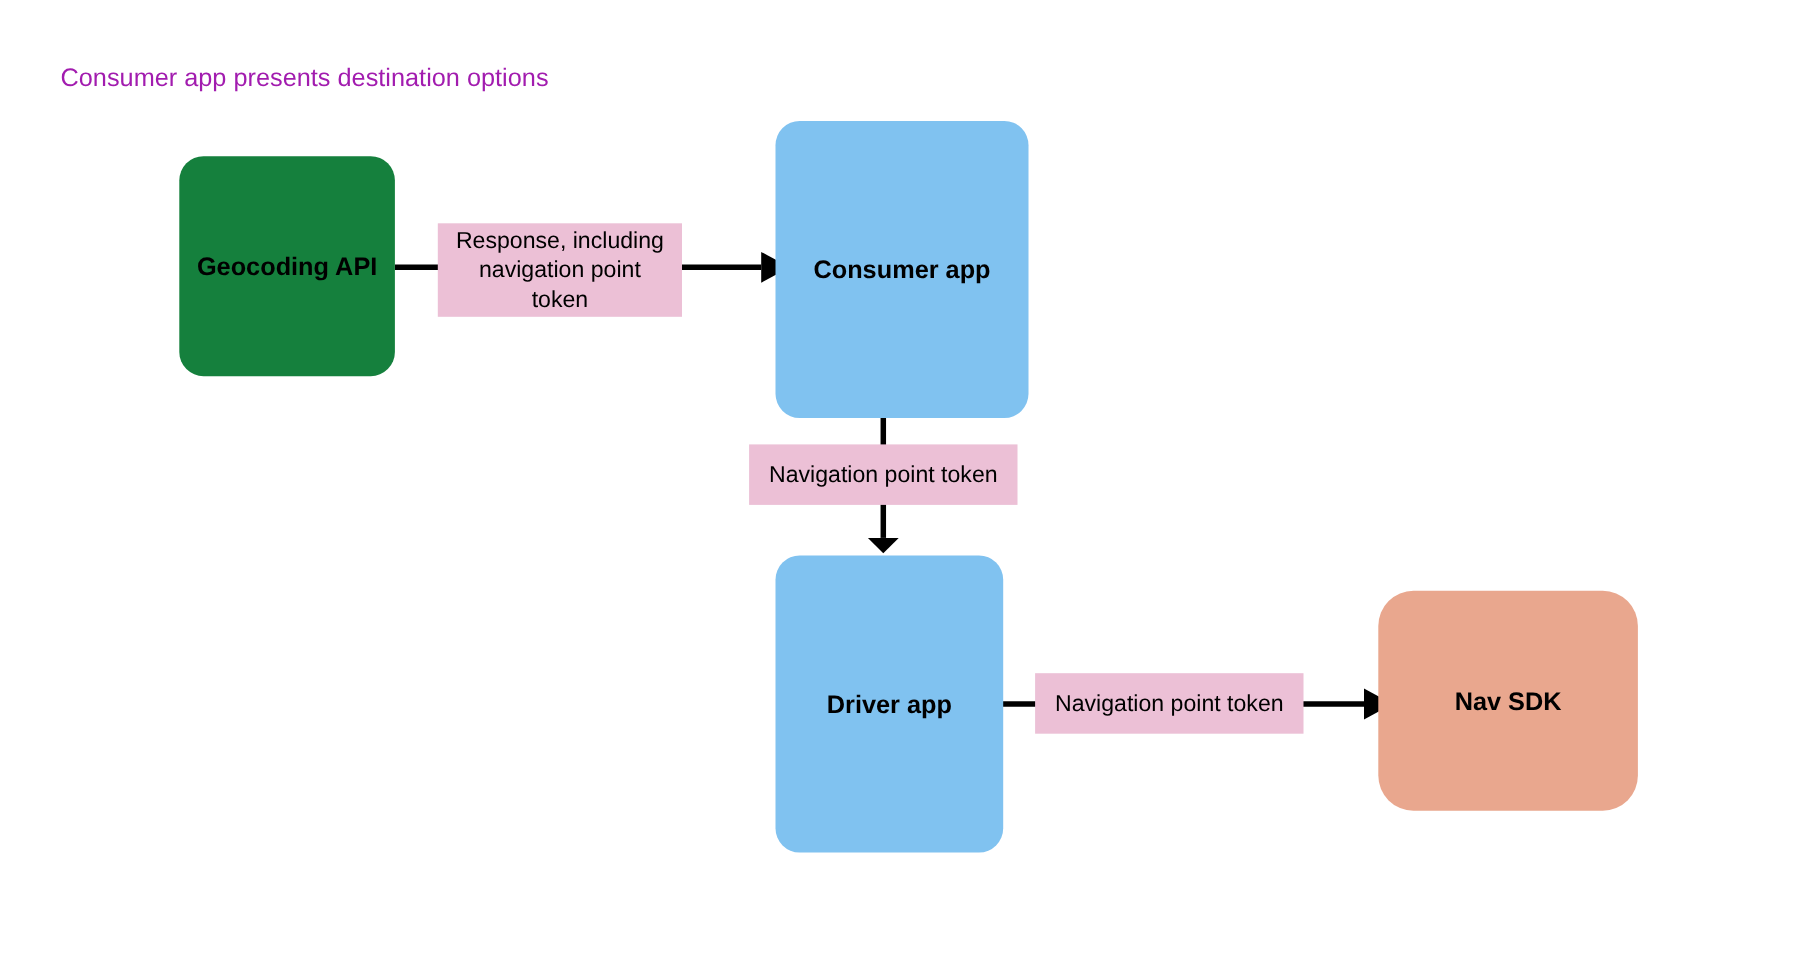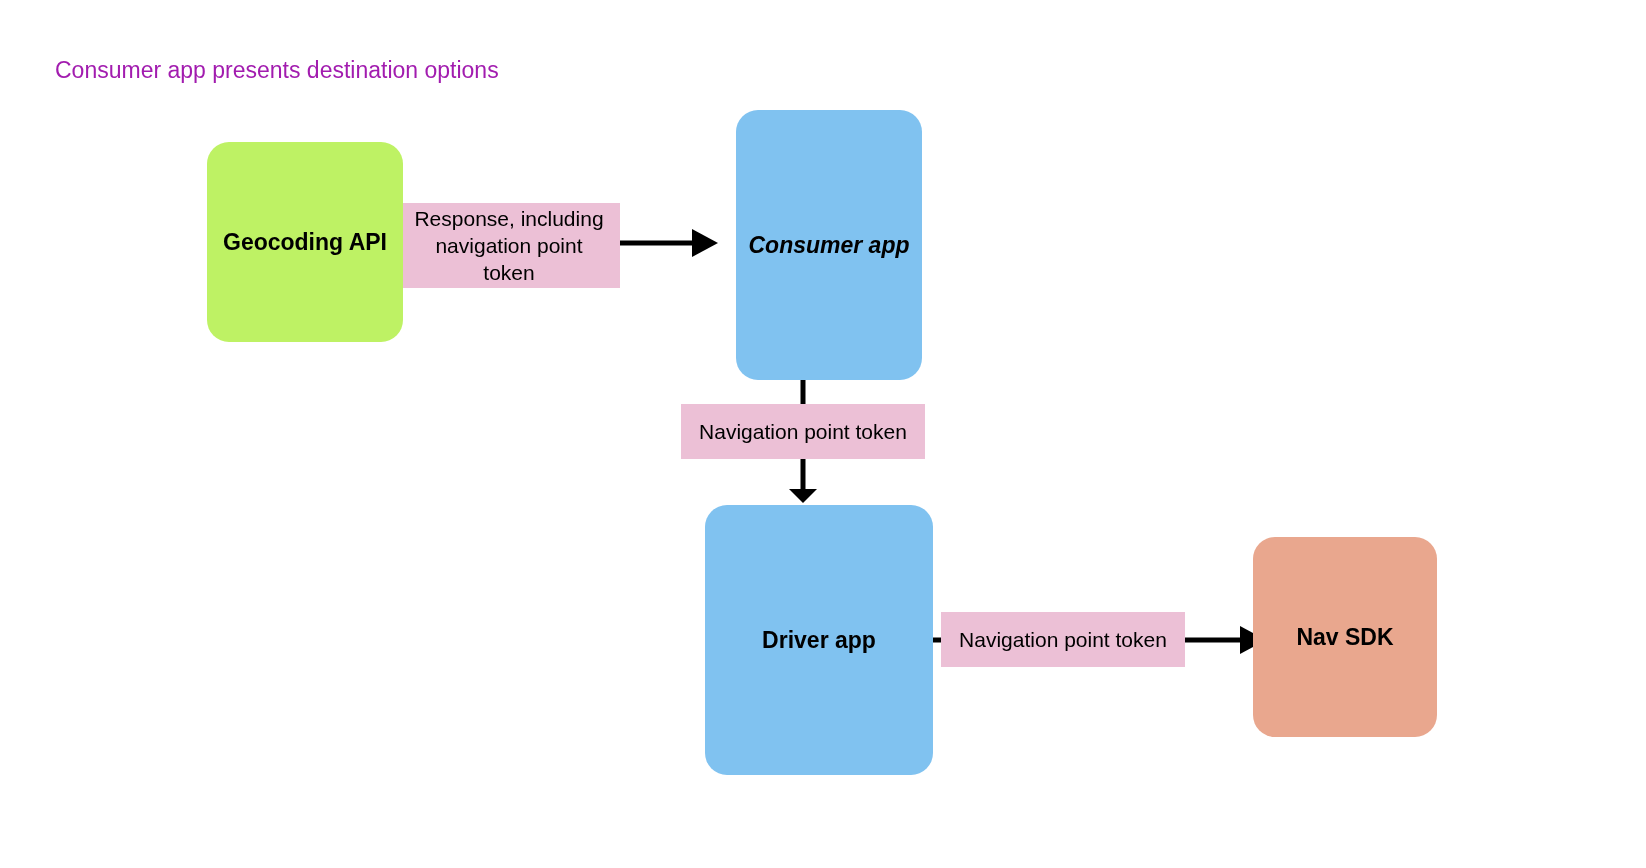--- a/index.html
+++ b/index.html
@@ -51,37 +51,37 @@
     white-space: nowrap;
   }
 
   #node-geocoding {
     left: 163px;
     top: 142px;
     width: 196px;
     height: 200px;
   }
   #node-consumer {
-    left: 736px;
+    left: 705px;
     top: 110px;
-    width: 186px;
+    width: 230px;
     height: 270px;
-    font-style: italic;
   }
   #node-driver {
     left: 705px;
     top: 505px;
-    width: 228px;
+    width: 207px;
     height: 270px;
   }
   #node-navsdk {
     left: 1253px;
     top: 537px;
-    width: 184px;
+    width: 236px;
     height: 200px;
+    border-radius: 32px;
   }
 
   
   #connectors {
     position: absolute;
     left: 0;
     top: 0;
     width: 1646px;
     height: 868px;
     z-index: 1;
@@ -163,21 +163,21 @@
   </div>
 
   <div class="edge-label" id="label-navtoken-vertical" style="background: rgb(236, 192, 214);">
     <span>Navigation point token</span>
   </div>
 
   <div class="edge-label" id="label-navtoken-horizontal" style="background: rgb(236, 192, 214);">
     <span>Navigation point token</span>
   </div>
 
-  <div class="node" id="node-geocoding" style="background: #bef264; margin-left: 44px;">
+  <div class="node" id="node-geocoding" style="background: #15803d;">
     <div class="node-label">Geocoding API</div>
   </div>
 
   <div class="node" id="node-consumer" style="background: rgb(128, 194, 240);">
     <div class="node-label">Consumer app</div>
   </div>
 
   <div class="node" id="node-driver" style="background: rgb(128, 194, 240);">
     <div class="node-label">Driver app</div>
   </div>

